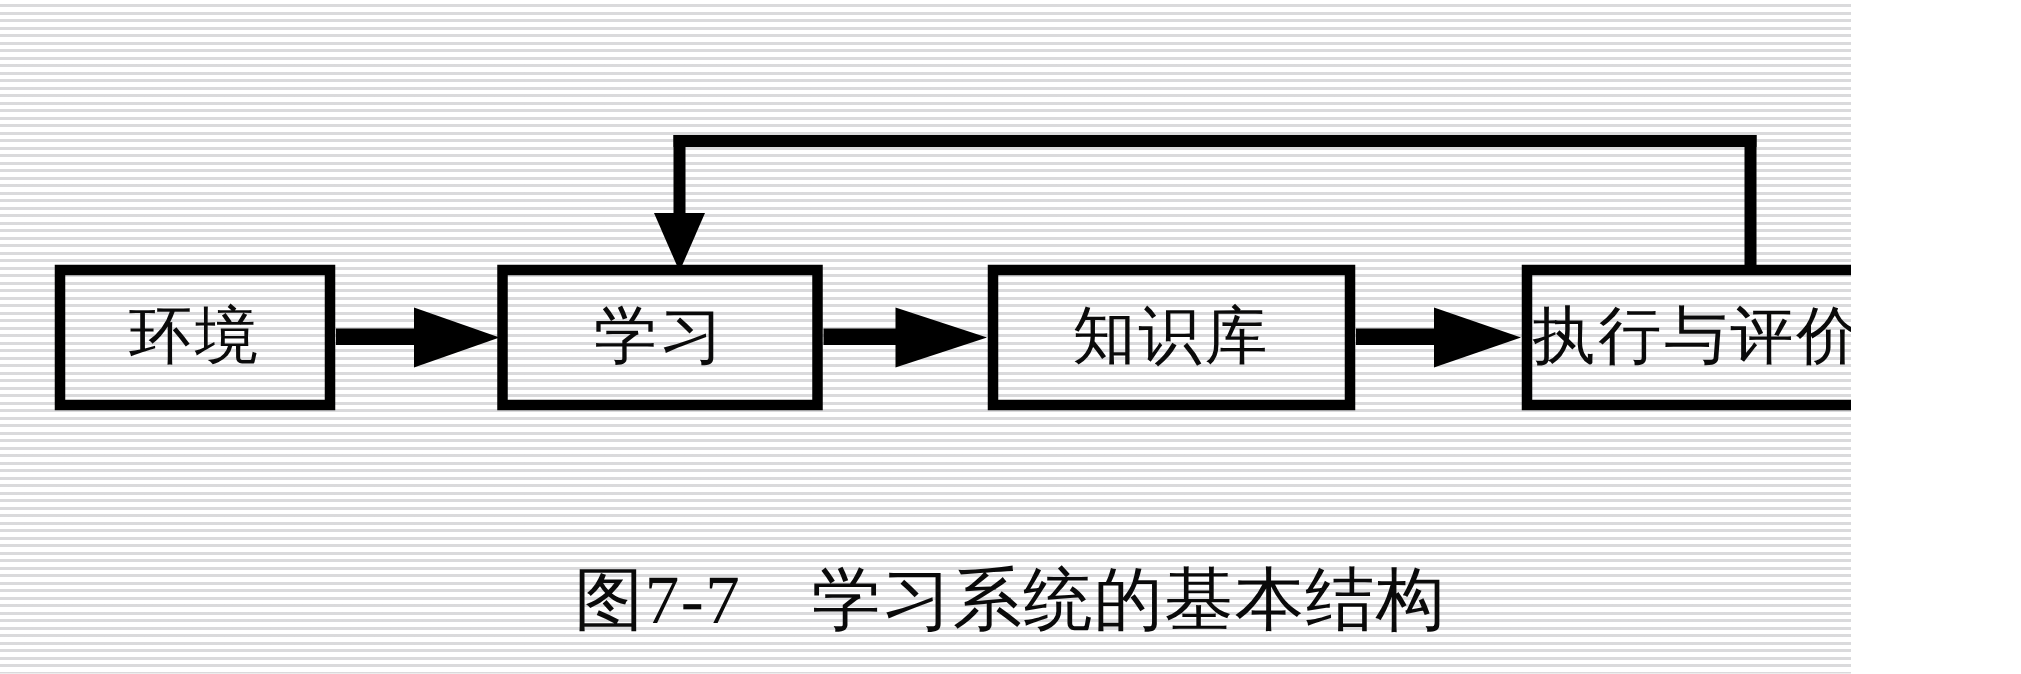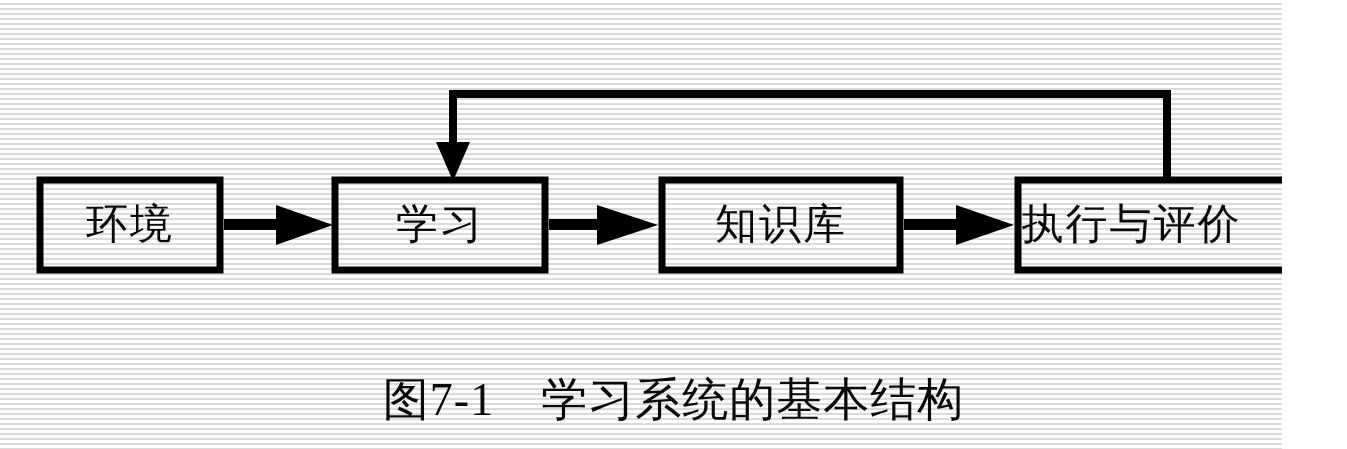--- a/index.html
+++ b/index.html
@@ -19,21 +19,20 @@
     height: 449px;
     background-color: #ffffff;
     background-image: repeating-linear-gradient(
         to bottom,
         rgba(255,255,255,0) 0px,
         rgba(255,255,255,0) 3px,
         rgba(216,216,218,0.95) 3px,
         rgba(216,216,218,0.95) 5px
     );
     overflow: hidden;
-    padding-left: 48px;
   }
   .layer {
     position: absolute;
     inset: 0;
   }
   #diagram-svg {
     position: absolute;
     left: 0;
     top: 0;
     width: 1347px;
@@ -116,15 +115,15 @@
   <div class="layer">
     <div class="node-label" id="node-env-label">环境</div>
 
     <div class="node-label" id="node-learn-label">学习</div>
 
     <div class="node-label" id="node-kb-label">知识库</div>
 
     <div class="node-label" id="node-exec-label">执行与评价</div>
   </div>
 
-  <div id="figure-caption">图7-1　学习系统的基本结构</div>
+  <div id="figure-caption">图7-7　学习系统的基本结构</div>
 
 </div>
 
 </body></html>

